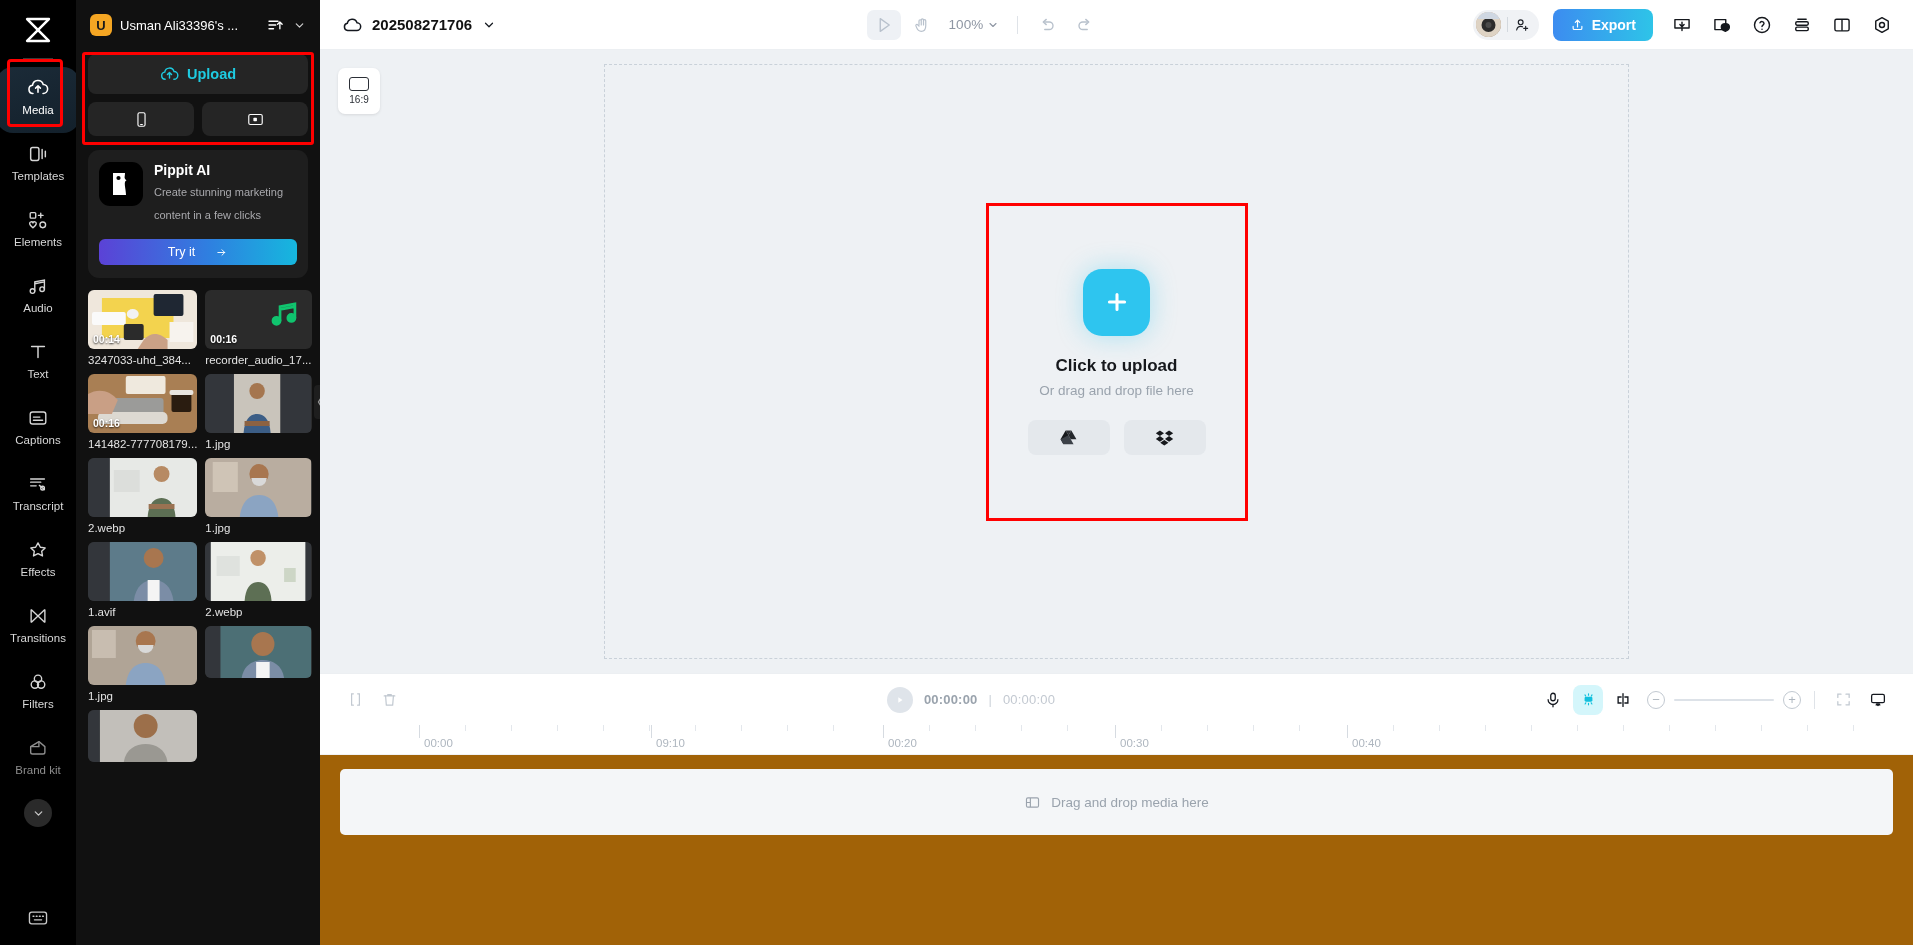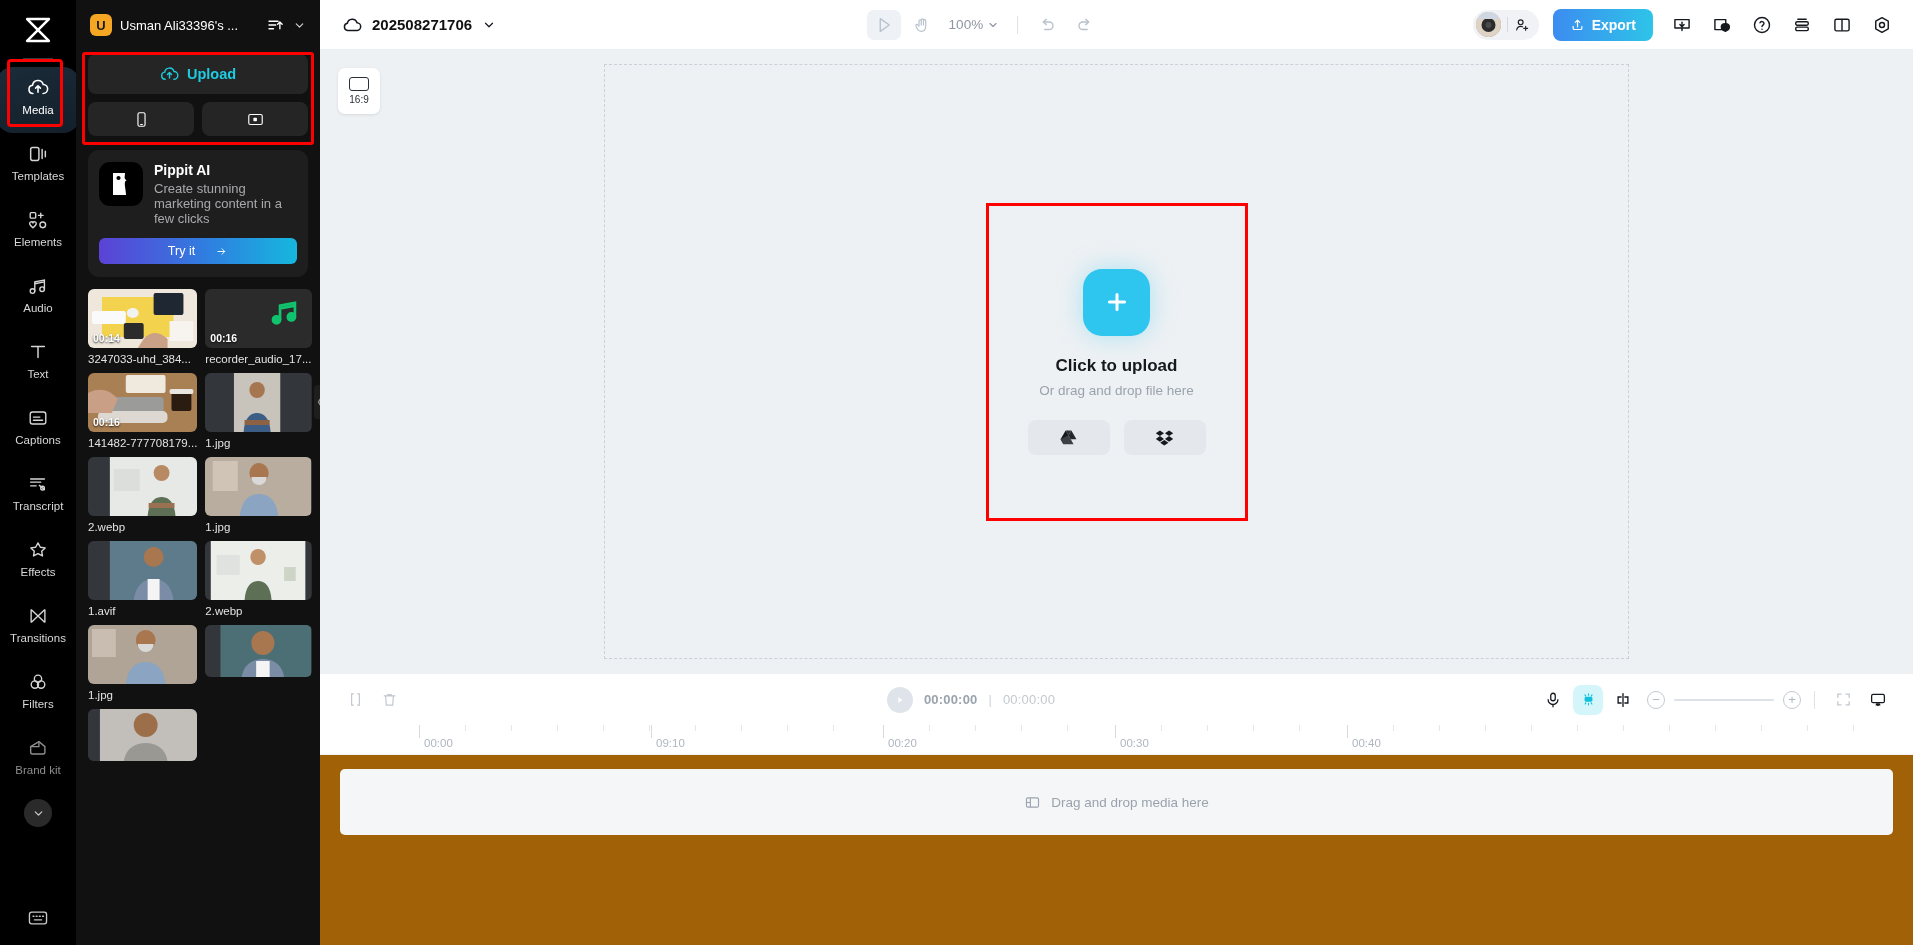--- a/index.html
+++ b/index.html
@@ -80,21 +80,21 @@
 
   .promo {
     margin: 14px 12px 0; background: #1e1e1e; border-radius: 11px; padding: 12px 11px 13px;
   }
   .promo-top { display: flex; gap: 11px; }
   .promo-logo {
     width: 44px; height: 44px; background: #000; border-radius: 11px; flex:0 0 44px;
     display:flex; align-items:center; justify-content:center;
   }
   .promo-title { color:#fff; font-size: 14px; font-weight: bold; margin-bottom: 3px;}
-  .promo-sub { color:#a9a9ad; font-size: 13px; line-height: 15px; }
+  .promo-sub { color:#a9a9ad; font-size: 11px; line-height: 23px; }
   .promo-btn {
     margin-top: 12px; height: 26px; border-radius: 6px;
     background: linear-gradient(90deg,#5b42d6 0%, #2f7fe0 55%, #16b7de 100%);
     display:flex; align-items:center; justify-content:center; gap:20px;
     color:#fff; font-size: 12.5px; font-weight: normal; cursor:pointer;
   }
 
   .media-grid {
     margin-top: 12px; padding: 0 12px 12px; display: grid;
     grid-template-columns: 1fr 1fr; gap: 8px 8px;

